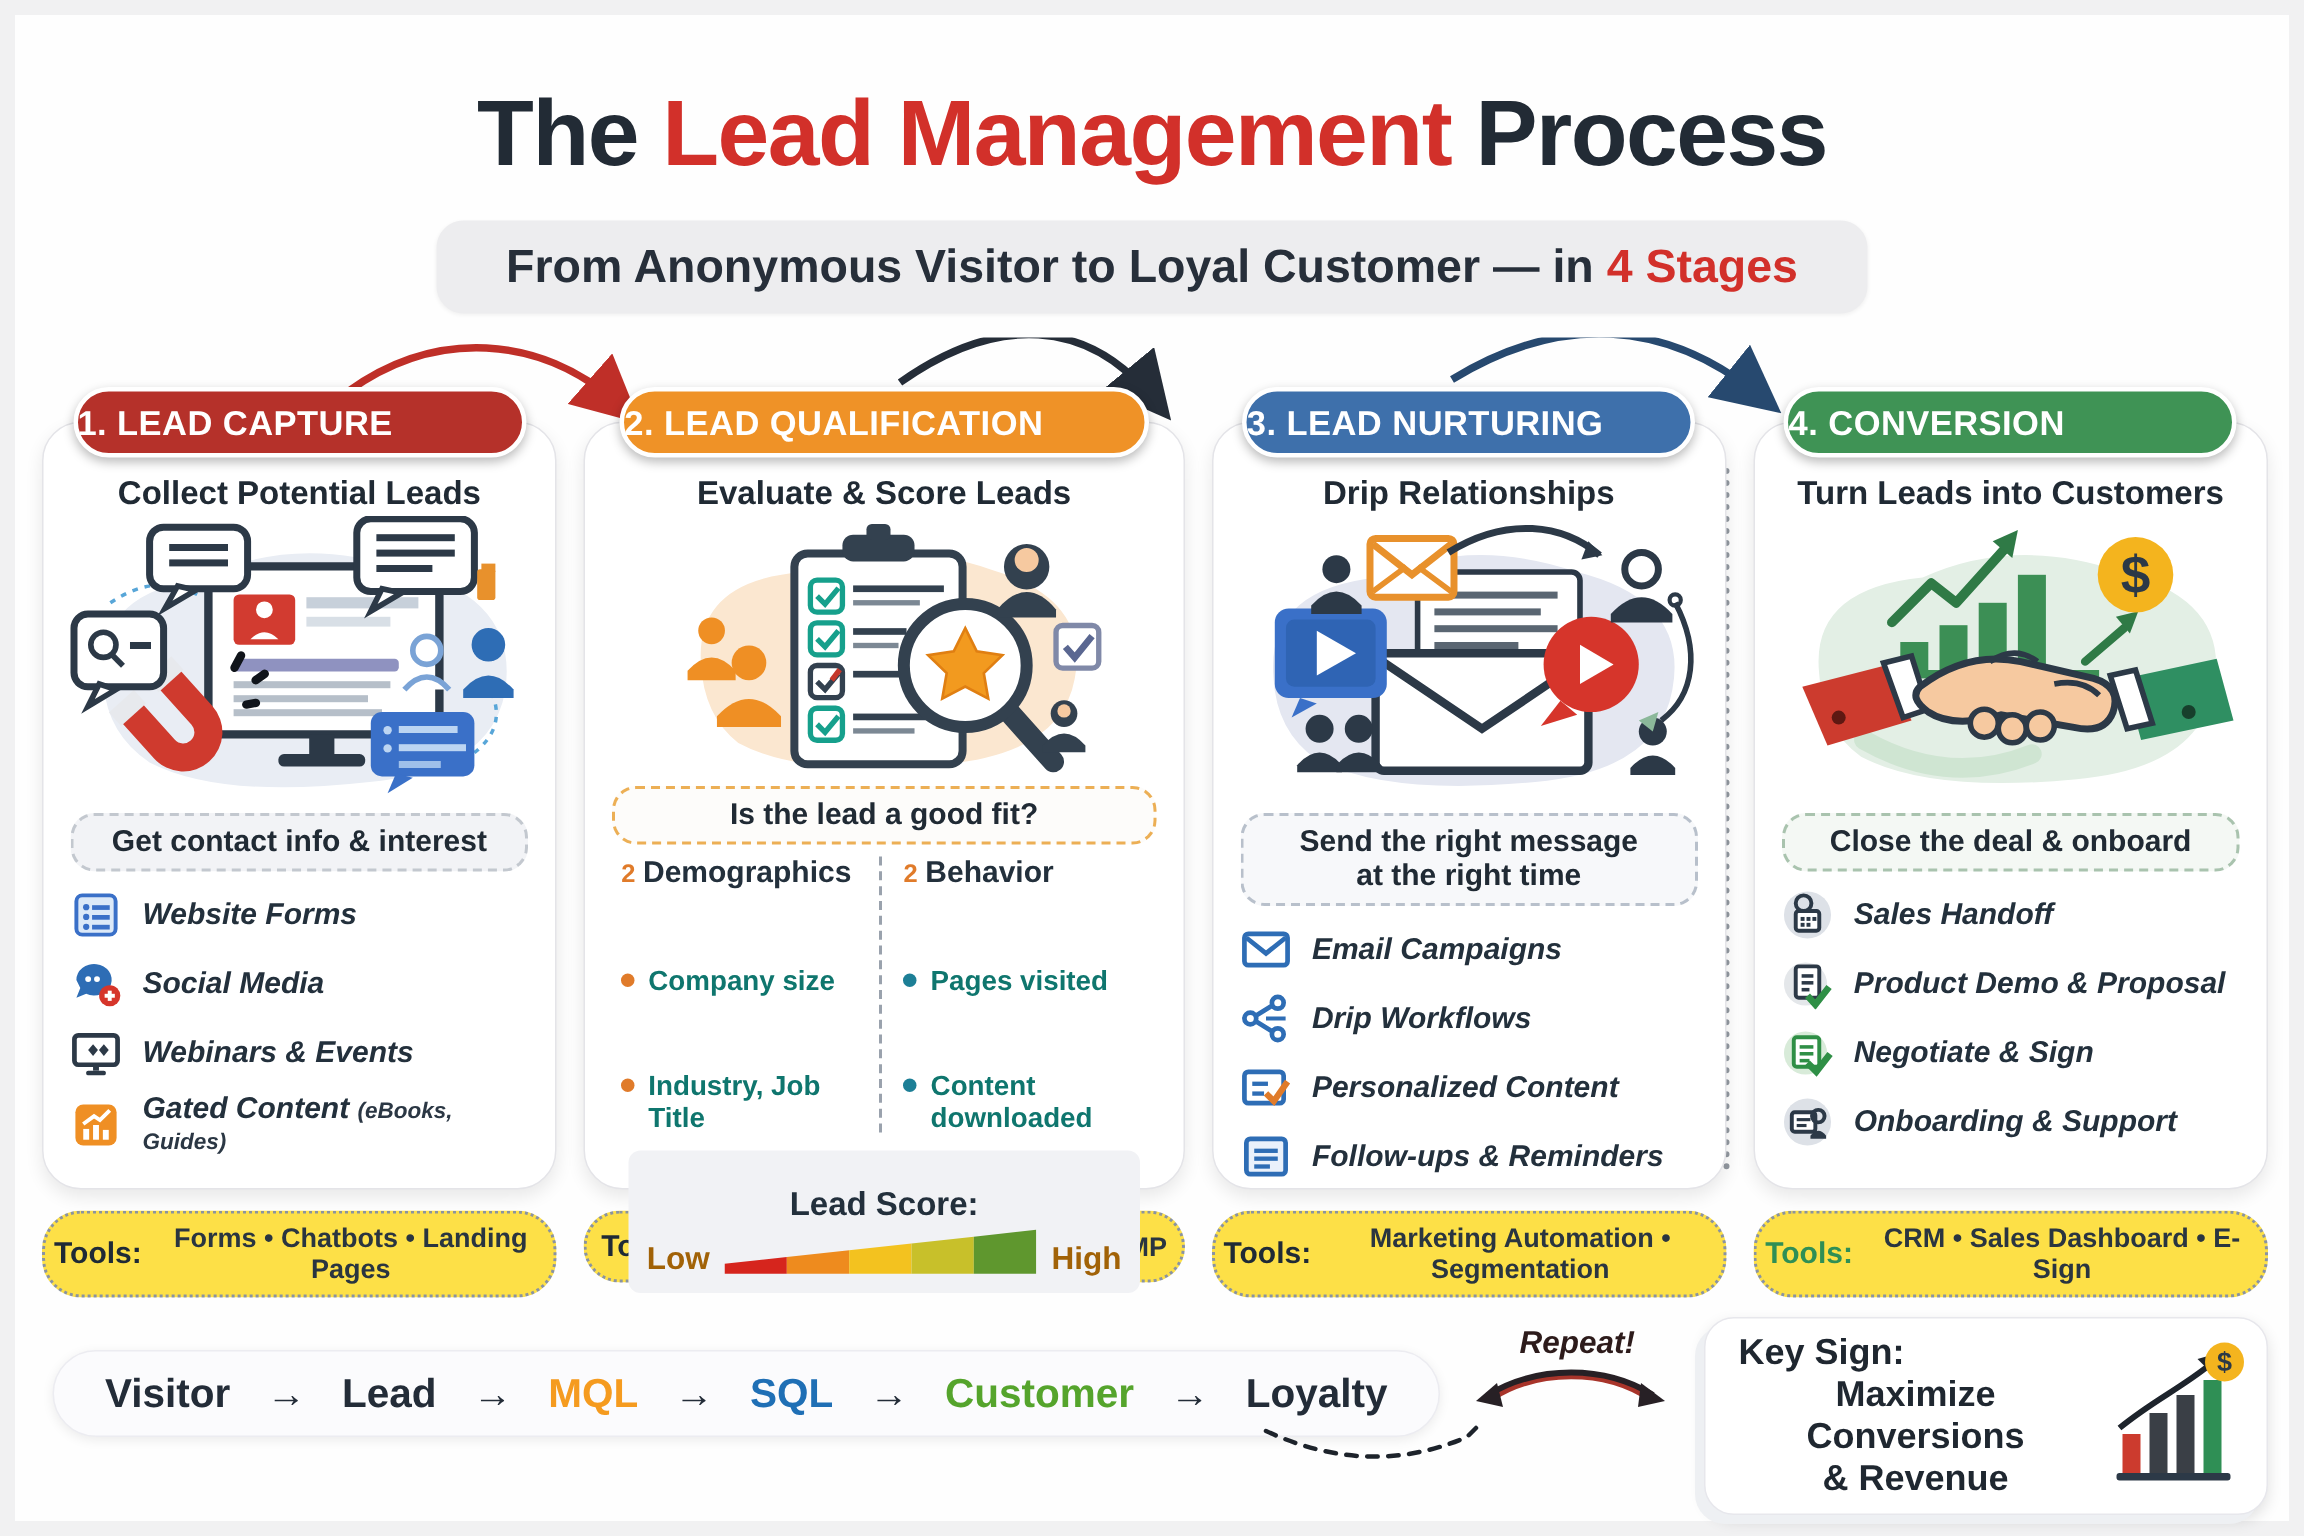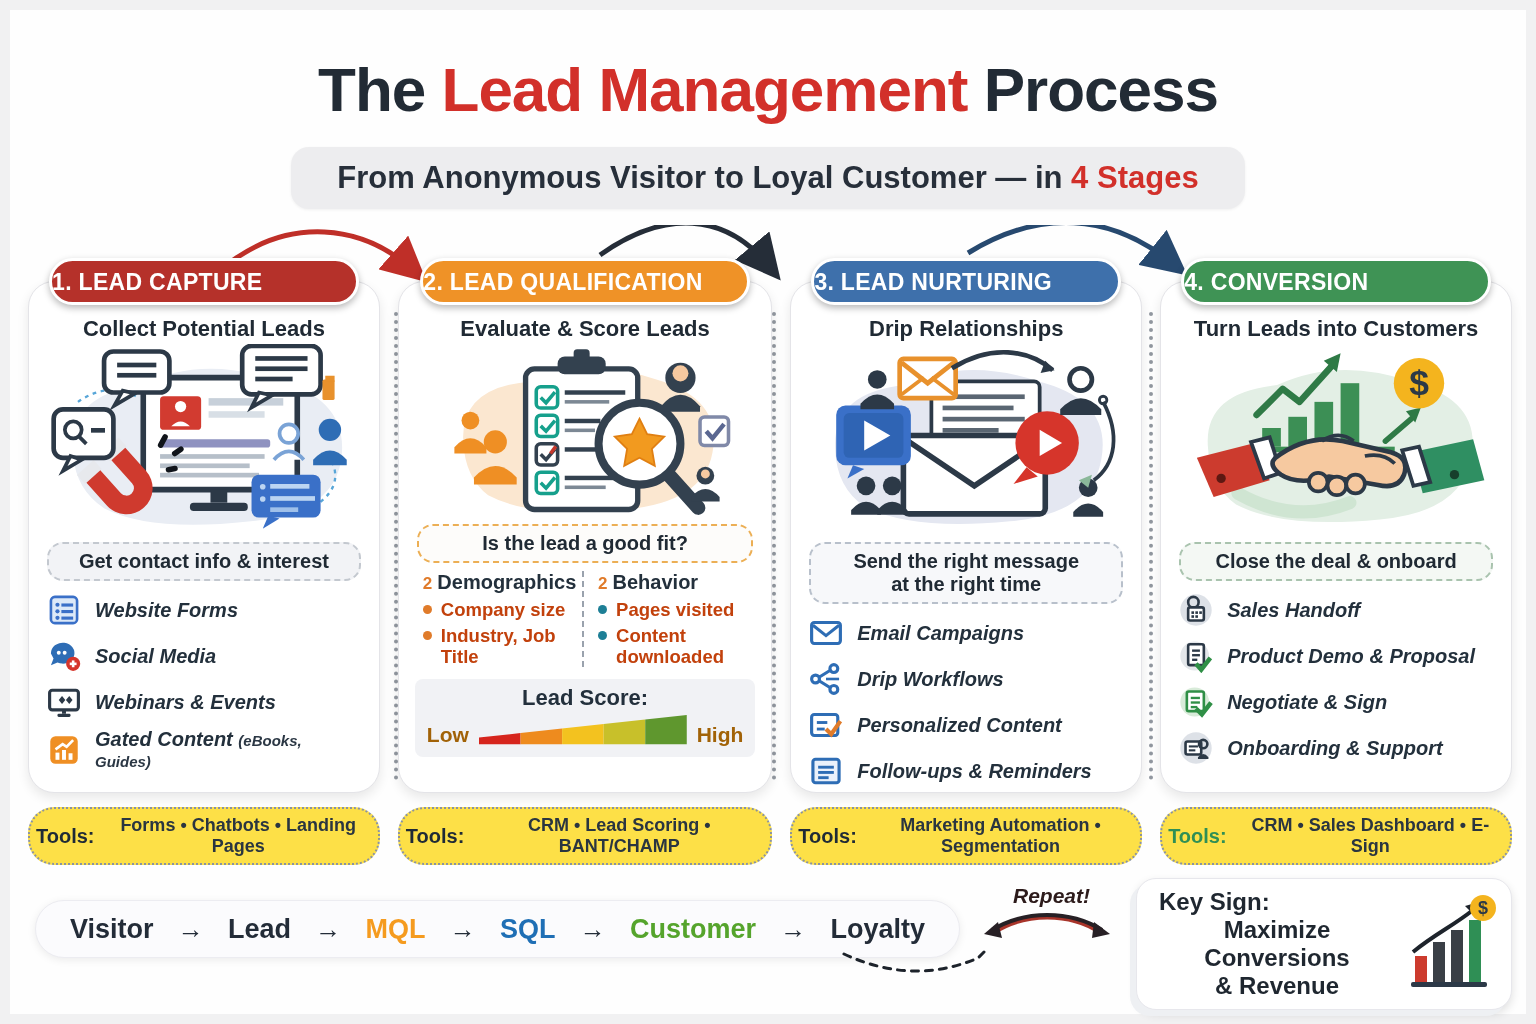--- a/index.html
+++ b/index.html
@@ -50,24 +50,24 @@
   .li .lbl { font-size:20px; font-weight:700; color:#23303c; line-height:1.05; }
   .li .note { font-size:15px; font-weight:600; color:#2b3744; }
 
   
   .groups { display:flex; margin-top:8px; padding:0 2px; }
   .group { flex:1; padding:0 4px 0 10px; }
   .group + .group { border-left:2px dashed #9aa2ad; padding-left:14px; }
   .g-title { font-size:20px; font-weight:800; color:#23303c; display:flex; gap:5px; align-items:baseline;}
   .g-mark { color:#e07b2a; font-weight:800; font-size:17px; }
   .g-bullets { margin-top:6px; display:flex; flex-direction:column; gap:6px; }
-  .g-b { display:flex; gap:9px; font-size:18.5px; font-weight:700; color:#c2410c; line-height:1.1; }
+  .g-b { display:flex; gap:9px; font-size:18.5px; font-weight:700; color:#0f766e; line-height:1.1;margin-top:44px; }
   .dot { flex:0 0 9px; width:9px; height:9px; border-radius:50%; margin-top:5px; }
   .dot--o { background:#e07b2a; } .dot--t { background:#1d7f96; }
-  .score { margin:12px 4px 0; background:#f1f2f5; border-radius:8px; padding:6px 12px 10px; }
+  .score { margin:12px 17px 0; background:#f1f2f5; border-radius:8px; padding:23px 12px 10px; }
   .score-title { text-align:center; font-size:22px; font-weight:800; color:#23303c; }
   .score-row { display:flex; align-items:flex-end; gap:10px; margin-top:2px; }
   .score-row .lo,.score-row .hi { font-size:21px; font-weight:700; color:#a16207; }
   .score-row svg { flex:1; height:34px; }
 
   
   .tools { margin-top:14px; background:#fde047; border:2px dotted #8a93a0; border-radius:26px;
            min-height:48px; display:flex; align-items:center; justify-content:center; gap:10px;
            padding:6px 6px; text-align:center; }
   .tools .t-lab { font-size:20px; font-weight:800; color:#1f2a36; }

